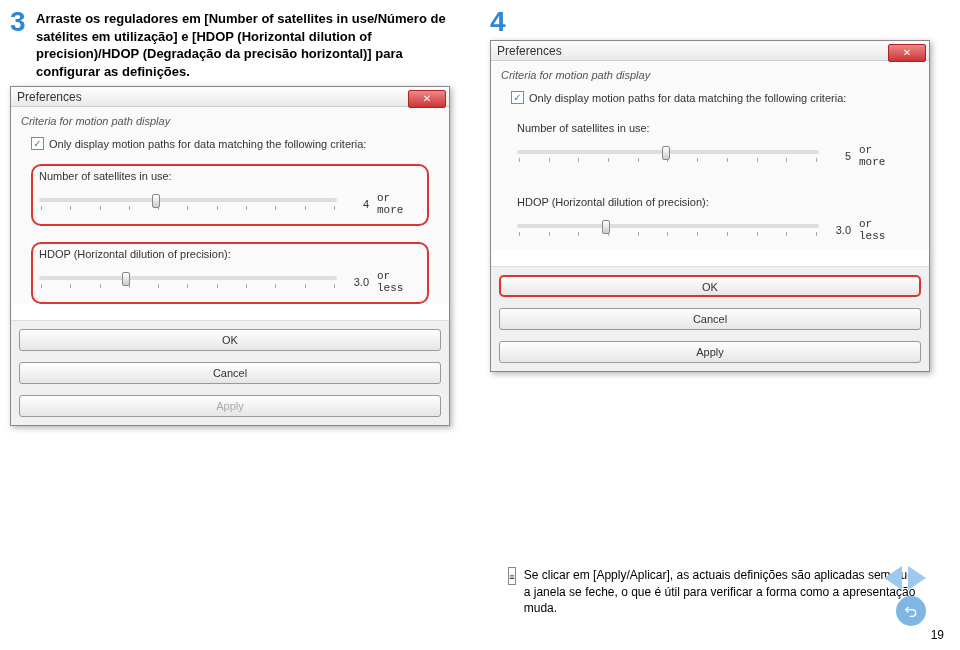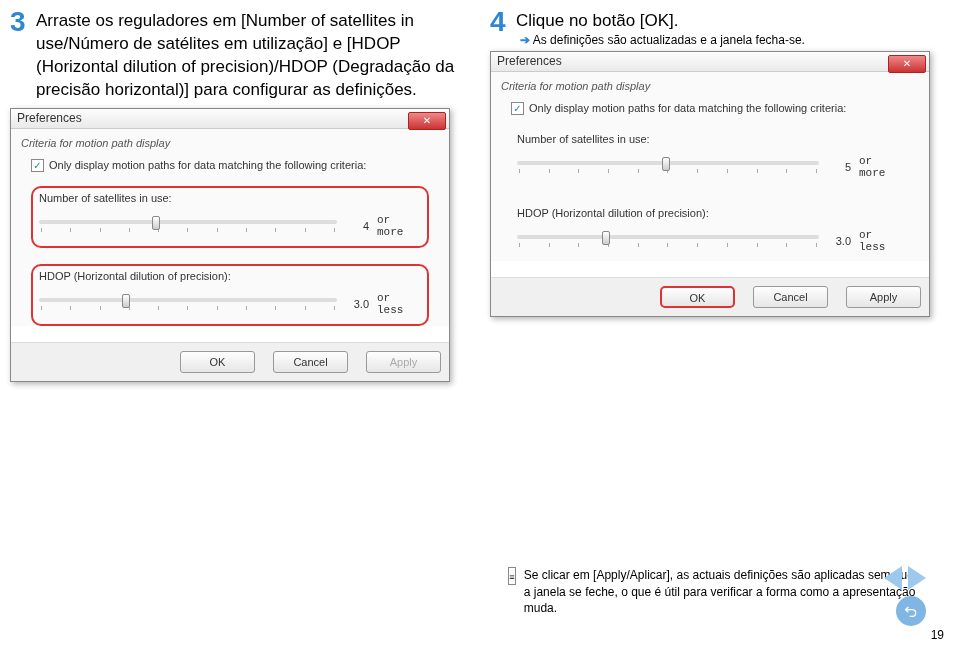--- a/index.html
+++ b/index.html
@@ -24,24 +24,24 @@
     margin-bottom: 4px;
   }
   .step-num {
     color: #2e86d6;
     font-size: 28px;
     font-weight: bold;
     line-height: 1;
     min-width: 20px;
   }
   .step-text {
-    font-size: 17px;
+    font-size: 13px;
     line-height: 1.35;
     padding-top: 2px;
-    font-weight: normal;
+    font-weight: bold;
   }
   .arrow-line {
     font-size: 12px;
     margin-left: 4px;
     font-weight: normal;
   }
   .arrow { color: #2e86d6; font-weight: bold; }
   
   .dialog {
     width: 440px;
@@ -124,22 +124,23 @@
     border: 1px solid #888;
     border-radius: 2px;
   }
   .val { width: 24px; text-align: right; font-size: 11px; }
   .suffix { width: 44px; font-size: 11px; font-family: Liberation Mono, monospace; }
   .btn-row {
     background: #f0f0f0;
     border-top: 1px solid #ddd;
     padding: 8px;
     display: flex;
-    justify-content: flex-end;
-    gap: 18px;
+    justify-content: center;
+    gap: 11px;
+    flex-direction: column;
   }
   .btn {
     min-width: 75px;
     height: 22px;
     background: linear-gradient(#fefefe,#e6e6e6);
     border: 1px solid #999;
     border-radius: 3px;
     font-size: 11px;
     text-align: center;
     line-height: 20px;
@@ -279,27 +280,20 @@
         <div class="btn">OK</div>
         <div class="btn">Cancel</div>
         <div class="btn disabled">Apply</div>
       </div>
     </div>
   </div>
 
   <div class="col">
     <div class="step">
       <div class="step-num">4</div>
-      <div>
-        <div class="step-text">Clique no botão [OK].</div>
-        <div class="arrow-line">
-          <span class="arrow">➔</span>
-          <span>As definições são actualizadas e a janela fecha-se.</span>
-        </div>
-      </div>
     </div>
 
     <div class="dialog" style="margin-top:4px;">
       <div class="titlebar">
         <span class="titlebar-text">Preferences</span>
         <div class="closebtn">✕</div>
       </div>
       <div class="dialog-body">
         <div class="criteria-title">Criteria for motion path display</div>
         <div class="cb-row">

